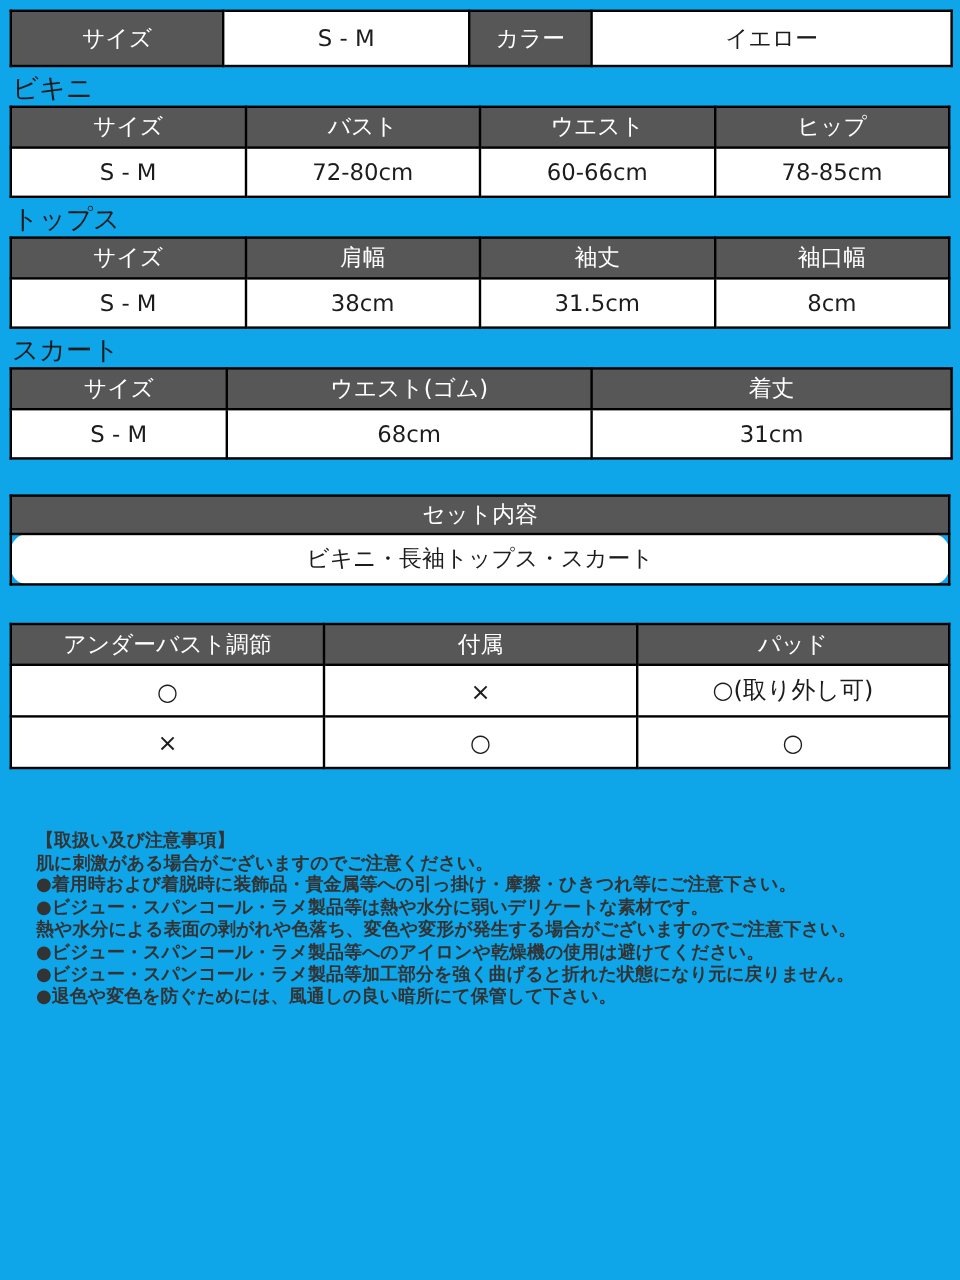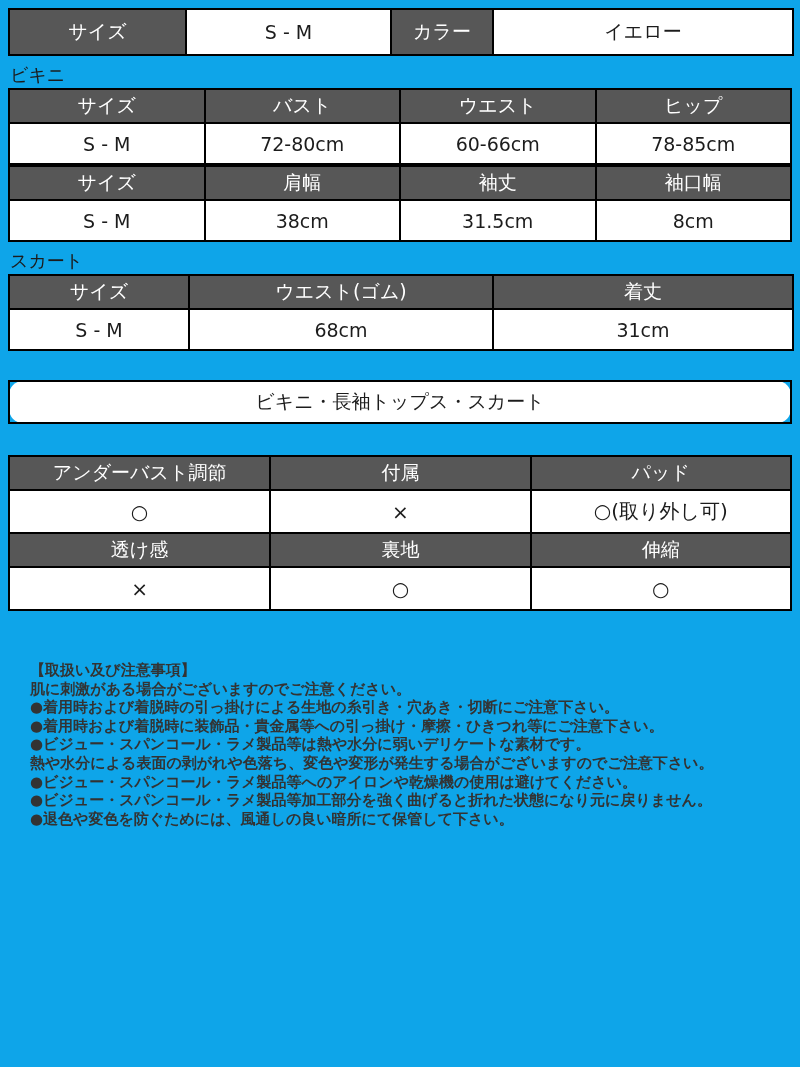--- a/index.html
+++ b/index.html
@@ -33,21 +33,21 @@
     background: #575757;
     color: #ffffff;
   }
   .rowA td { height: 46px; }
   .row-hdr td { height: 34px; }
   .row-val td { height: 41px; }
   .rowE-hdr td { height: 32px; }
   .rowE-val td { height: 42px; border-radius: 14px; }
   .rowF-val td { height: 43px; font-size: 20px; }
   .section-label {
-    font-size: 18px;
+    font-size: 22px;
     color: #1c1c1c;
     margin: 9px 0 3px 2px;
     line-height: 20px;
   }
   .tbl-b, .tbl-c, .tbl-d { margin-top: 0; }
   .tbl-e { margin-top: 29px; }
   .tbl-f { margin-top: 31px; }
   .notes {
     margin: 50px 20px 0 22px;
     font-size: 15px;
@@ -95,20 +95,21 @@
     </tr>
     <tr class="row-val">
       <td>S - M</td>
       <td>72-80cm</td>
       <td>60-66cm</td>
       <td>78-85cm</td>
     </tr>
   </tbody>
     </table>
 
+  <div class="section-label">トップス</div>
   <table class="tbl-c">
     <colgroup>
         <col style="width:25%">
         <col style="width:25%">
         <col style="width:25%">
         <col style="width:25%">
       </colgroup>
     <tbody>
         <tr class="row-hdr">
       <td class="hdr">サイズ</td>
@@ -141,20 +142,23 @@
     <tr class="row-val">
       <td>S - M</td>
       <td>68cm</td>
       <td>31cm</td>
     </tr>
   </tbody>
     </table>
 
   <table class="tbl-e">
     <tbody>
+        <tr class="rowE-hdr">
+      <td class="hdr">セット内容</td>
+    </tr>
     <tr class="rowE-val">
       <td>ビキニ・長袖トップス・スカート</td>
     </tr>
   </tbody>
     </table>
 
   <table class="tbl-f">
     <colgroup>
         <col style="width:33.4%">
         <col style="width:33.3%">
@@ -164,37 +168,31 @@
         <tr class="row-hdr">
       <td class="hdr">アンダーバスト調節</td>
       <td class="hdr">付属</td>
       <td class="hdr">パッド</td>
     </tr>
     <tr class="rowF-val">
       <td>○</td>
       <td>×</td>
       <td>○(取り外し可)</td>
     </tr>
-    <tr class="row-hdr">
-      <td class="hdr">透け感</td>
-      <td class="hdr">裏地</td>
-      <td class="hdr">伸縮</td>
-    </tr>
     <tr class="rowF-val">
       <td>×</td>
       <td>○</td>
       <td>○</td>
     </tr>
   </tbody>
     </table>
 
   <div class="notes">
     <div>【取扱い及び注意事項】</div>
     <div>肌に刺激がある場合がございますのでご注意ください。</div>
-    <div>●着用時および着脱時の引っ掛けによる生地の糸引き・穴あき・切断にご注意下さい。</div>
     <div>●着用時および着脱時に装飾品・貴金属等への引っ掛け・摩擦・ひきつれ等にご注意下さい。</div>
     <div>●ビジュー・スパンコール・ラメ製品等は熱や水分に弱いデリケートな素材です。</div>
     <div>熱や水分による表面の剥がれや色落ち、変色や変形が発生する場合がございますのでご注意下さい。</div>
     <div>●ビジュー・スパンコール・ラメ製品等へのアイロンや乾燥機の使用は避けてください。</div>
     <div>●ビジュー・スパンコール・ラメ製品等加工部分を強く曲げると折れた状態になり元に戻りません。</div>
     <div>●退色や変色を防ぐためには、風通しの良い暗所にて保管して下さい。</div>
   </div>
 
 </div>
 

